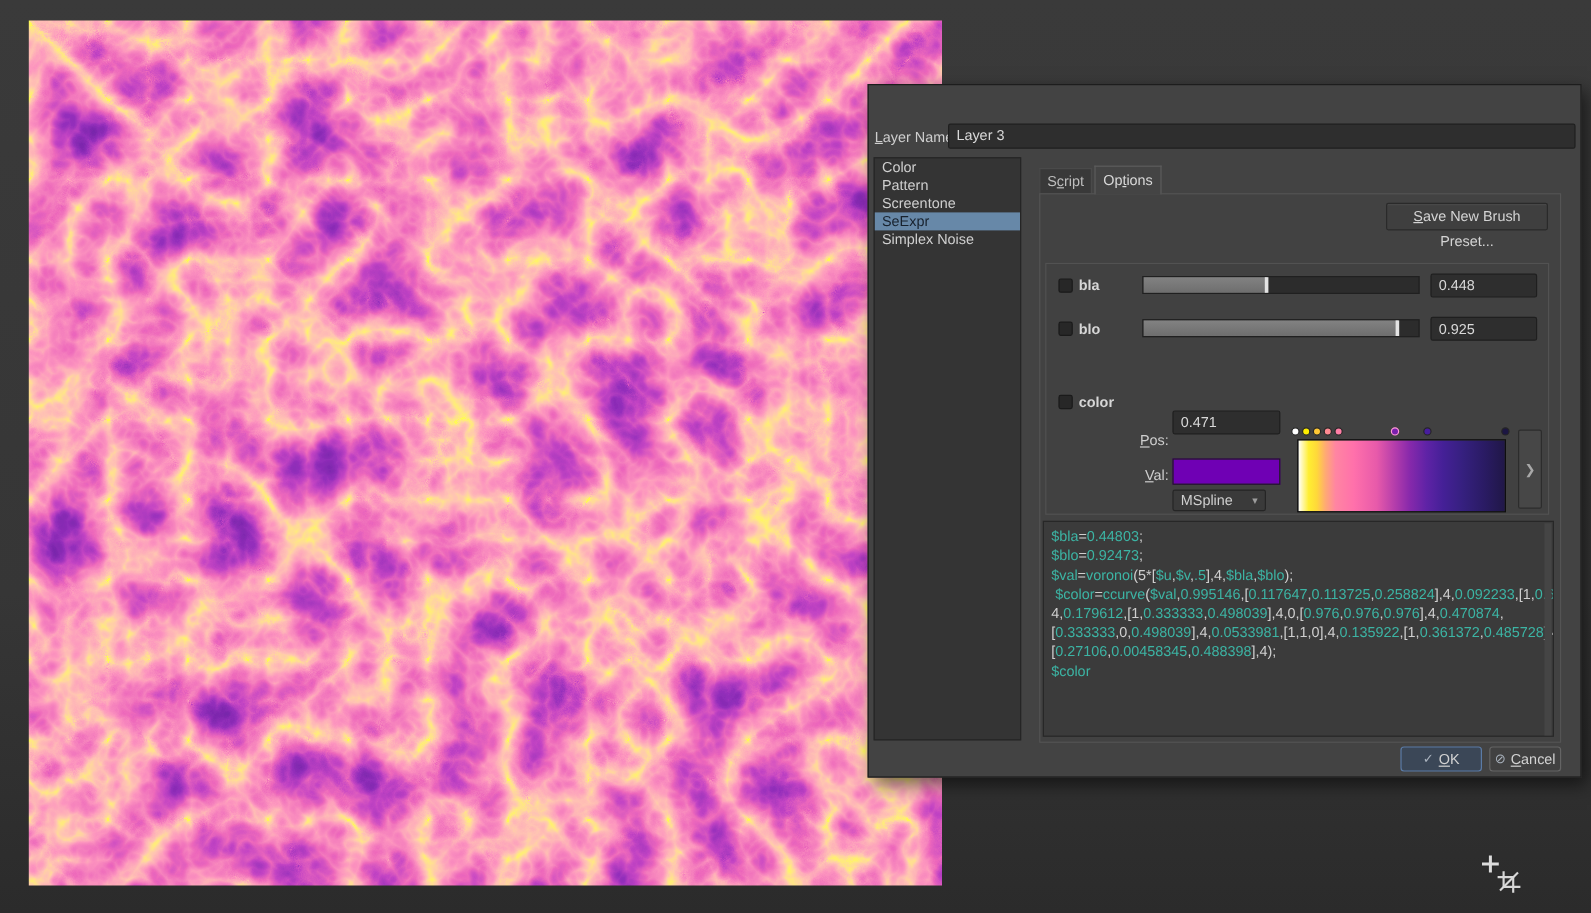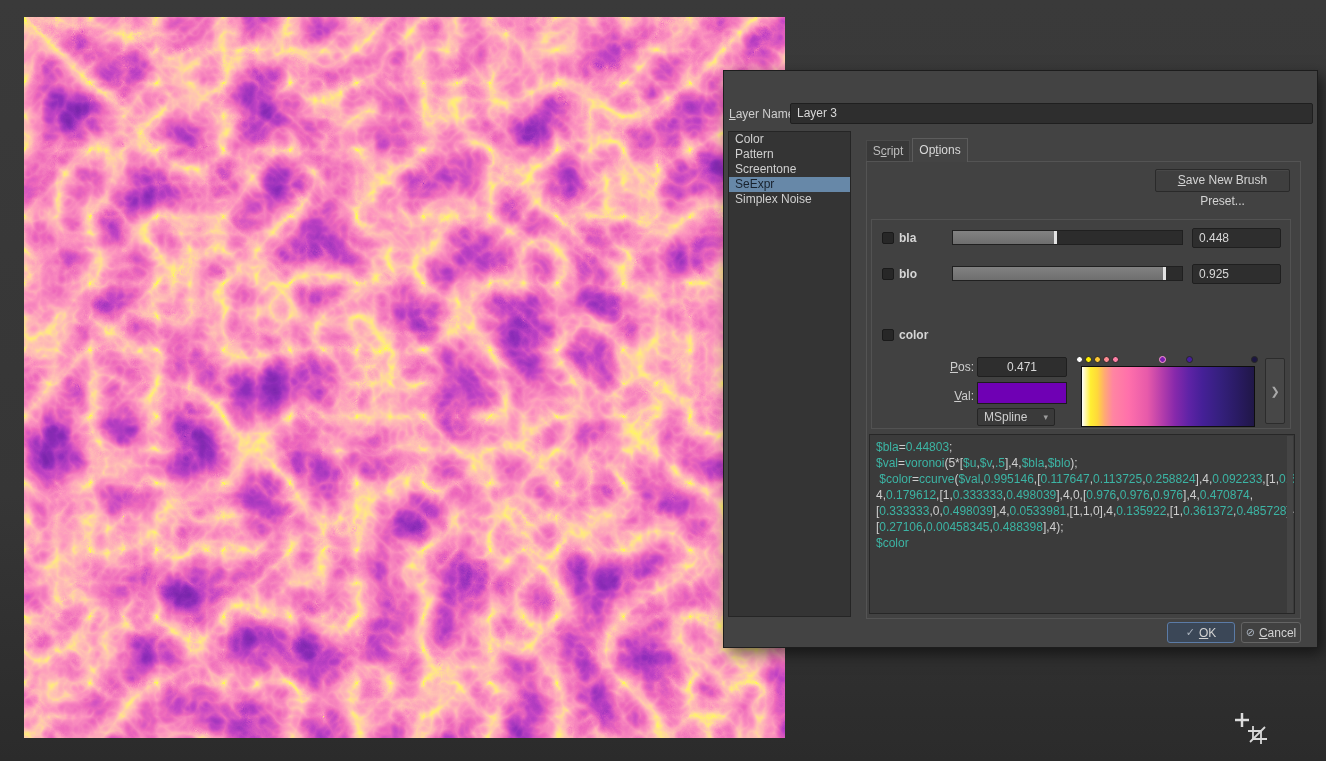--- a/index.html
+++ b/index.html
@@ -181,21 +181,21 @@
       <div class="slider" style="left:80px; top:46px;">
         <div class="fill" style="width: 92.5%;"></div>
         <div class="handle" style="left: calc(92.5% - 2px);"></div>
       </div>
       <div class="text-input val-field" style="left:320px; top:44px;">0.925</div>
 
       <div class="checkbox" style="left:10px; top:109px;"></div>
       <div class="var-name" style="left:27px; top:108px;">color</div>
 
       <div class="pv-label" style="left:68px; top:140px;"><span class="mn">P</span><span>os:</span></div>
-      <div class="text-input" style="left:105px; top:137px; width:90px; height:20px;text-align:center;">0.471</div>
+      <div class="text-input" style="left:105px; top:122px; width:90px; height:20px;">0.471</div>
 
       <div class="pv-label" style="left:68px; top:169px;"><span class="mn">V</span><span>al:</span></div>
       <div class="swatch" style="left: 105px; top: 162px; width: 90px; height: 22px; background: rgb(111, 0, 180);"></div>
 
       <div class="combo" style="left:105px; top:188px; width:78px; height:18px;">
         <span>MSpline</span>
         <span class="arrow">▾</span>
       </div>
 
       <div class="grad-widget">
@@ -214,20 +214,21 @@
       <div class="chev-btn">
           <span>❯</span>
         </div>
 
       <div class="btn addvar-btn">Add new variable</div>
     </div>
 
     <div class="script-box">
       <div>
           <div class="code-line"><span class="tl">$bla</span>=<span class="tl">0.44803</span>;</div>
+          <div class="code-line"><span class="tl">$blo</span>=<span class="tl">0.92473</span>;</div>
           <div class="code-line"><span class="tl">$val</span>=<span class="tl">voronoi</span>(5*[<span class="tl">$u</span>,<span class="tl">$v</span>,<span class="tl">.5</span>],4,<span class="tl">$bla</span>,<span class="tl">$blo</span>);</div>
           <div class="code-line"> <span class="tl">$color</span>=<span class="tl">ccurve</span>(<span class="tl">$val</span>,<span class="tl">0.995146</span>,[<span class="tl">0.117647</span>,<span class="tl">0.113725</span>,<span class="tl">0.258824</span>],4,<span class="tl">0.092233</span>,[1,<span class="tl">0.666667</span>,0],</div>
           <div class="code-line">4,<span class="tl">0.179612</span>,[1,<span class="tl">0.333333</span>,<span class="tl">0.498039</span>],4,0,[<span class="tl">0.976</span>,<span class="tl">0.976</span>,<span class="tl">0.976</span>],4,<span class="tl">0.470874</span>,</div>
           <div class="code-line">[<span class="tl">0.333333</span>,0,<span class="tl">0.498039</span>],4,<span class="tl">0.0533981</span>,[1,1,0],4,<span class="tl">0.135922</span>,[1,<span class="tl">0.361372</span>,<span class="tl">0.485728</span>],4,,</div>
           <div class="code-line">[<span class="tl">0.27106</span>,<span class="tl">0.00458345</span>,<span class="tl">0.488398</span>],4);</div>
           <div class="code-line"><span class="tl">$color</span></div>
         </div>
       <div class="script-scrollbar"></div>
     </div>
   </div>

